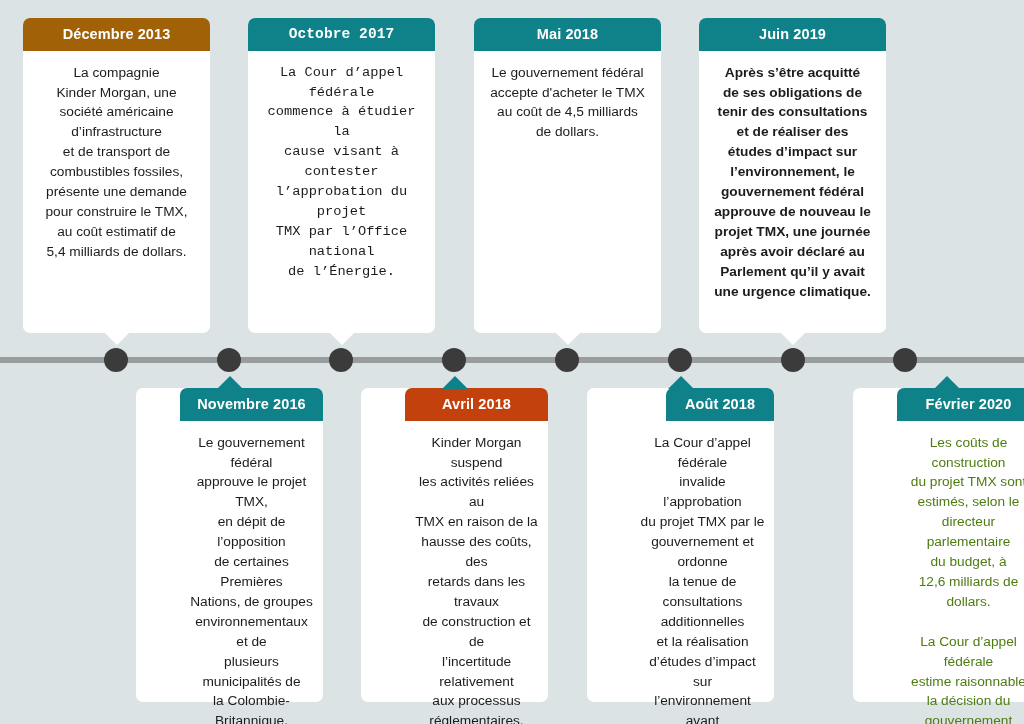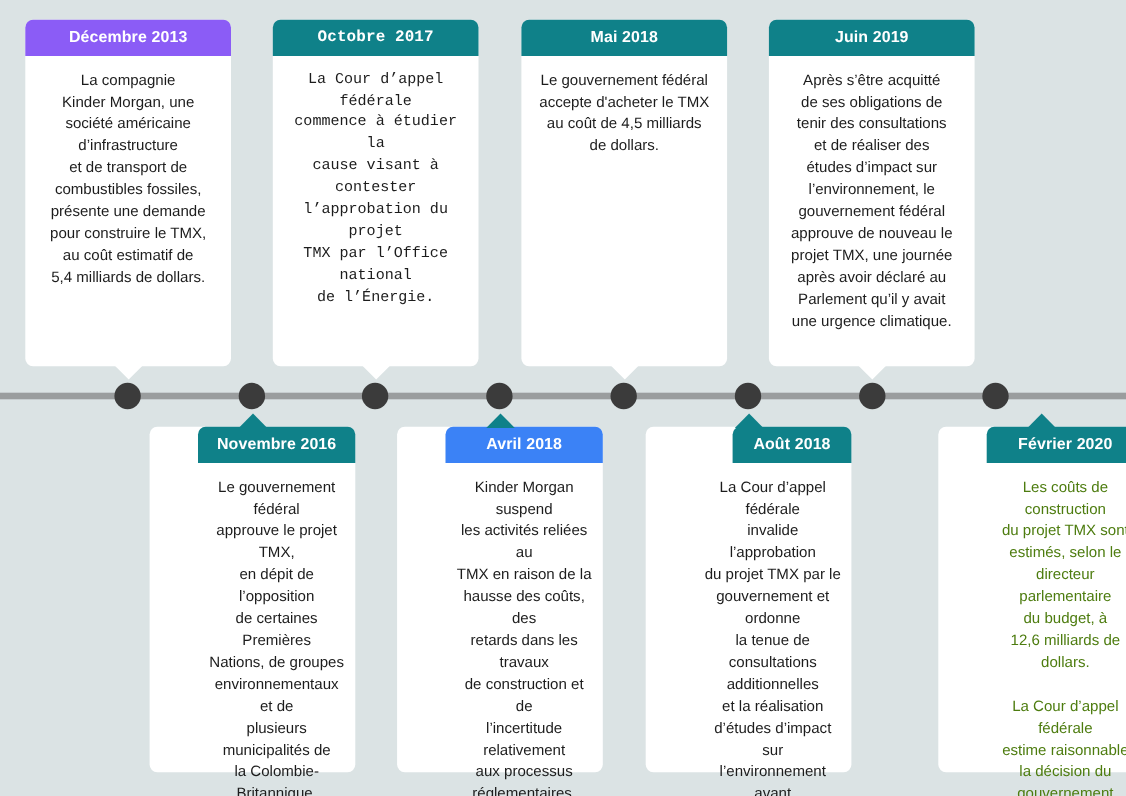--- a/index.html
+++ b/index.html
@@ -123,21 +123,21 @@
 
 <div class="axis-dot" style="left: 116px; background: rgb(59, 59, 59);"></div>
     <div class="axis-dot" style="left: 229px; background: rgb(59, 59, 59);"></div>
     <div class="axis-dot" style="left: 341px; background: rgb(59, 59, 59);"></div>
     <div class="axis-dot" style="left: 454px; background: rgb(59, 59, 59);"></div>
     <div class="axis-dot" style="left: 567px; background: rgb(59, 59, 59);"></div>
     <div class="axis-dot" style="left: 680px; background: rgb(59, 59, 59);"></div>
     <div class="axis-dot" style="left: 793px; background: rgb(59, 59, 59);"></div>
     <div class="axis-dot" style="left: 905px; background: rgb(59, 59, 59);"></div>
     <div class="card top" style="left: 23px; top: 18px; height: 315px;">
-      <div class="card-head" style="background: #8b5cf6; color: rgb(255, 255, 255);">Décembre 2013</div>
+      <div class="card-head" style="background: #a16207; color: rgb(255, 255, 255);">Décembre 2013</div>
       <div class="card-body" style="color: rgb(28, 28, 28);">La compagnie
 Kinder Morgan, une
 société américaine
 d’infrastructure
 et de transport de
 combustibles fossiles,
 présente une demande
 pour construire le TMX,
 au coût estimatif de
 5,4 milliards de dollars.</div>
@@ -159,21 +159,21 @@
       <div class="card-head" style="background: rgb(15, 129, 137); color: rgb(255, 255, 255);">Octobre 2017</div>
       <div class="card-body" style="color: rgb(28, 28, 28);">La Cour d’appel fédérale
 commence à étudier la
 cause visant à contester
 l’approbation du projet
 TMX par l’Office national
 de l’Énergie.</div>
       <div class="pointer" style="border-top-color: rgb(255, 255, 255);"></div>
     </div>
     <div class="card bottom" style="left: 361px; top: 388px; height: 314px;">
-      <div class="card-head" style="background: #3b82f6; color: rgb(255, 255, 255);">Avril 2018</div>
+      <div class="card-head" style="background: #c2410c; color: rgb(255, 255, 255);">Avril 2018</div>
       <div class="card-body" style="color: rgb(28, 28, 28);">Kinder Morgan suspend
 les activités reliées au
 TMX en raison de la
 hausse des coûts, des
 retards dans les travaux
 de construction et de
 l’incertitude relativement
 aux processus
 réglementaires.</div>
       <div class="pointer" style="border-bottom-color: rgb(15, 129, 137);"></div>
@@ -195,21 +195,21 @@
 la tenue de consultations
 additionnelles
 et la réalisation
 d’études d’impact sur
 l’environnement avant
 d’approuver le projet.</div>
       <div class="pointer" style="border-bottom-color: rgb(15, 129, 137);"></div>
     </div>
     <div class="card top" style="left: 699px; top: 18px; height: 315px;">
       <div class="card-head" style="background: rgb(15, 129, 137); color: rgb(255, 255, 255);">Juin 2019</div>
-      <div class="card-body" style="color: rgb(28, 28, 28);">Après s’être acquitté
+      <div class="card-body" style="color: rgb(28, 28, 28); font-weight: bold;">Après s’être acquitté
 de ses obligations de
 tenir des consultations
 et de réaliser des
 études d’impact sur
 l’environnement, le
 gouvernement fédéral
 approuve de nouveau le
 projet TMX, une journée
 après avoir déclaré au
 Parlement qu’il y avait

